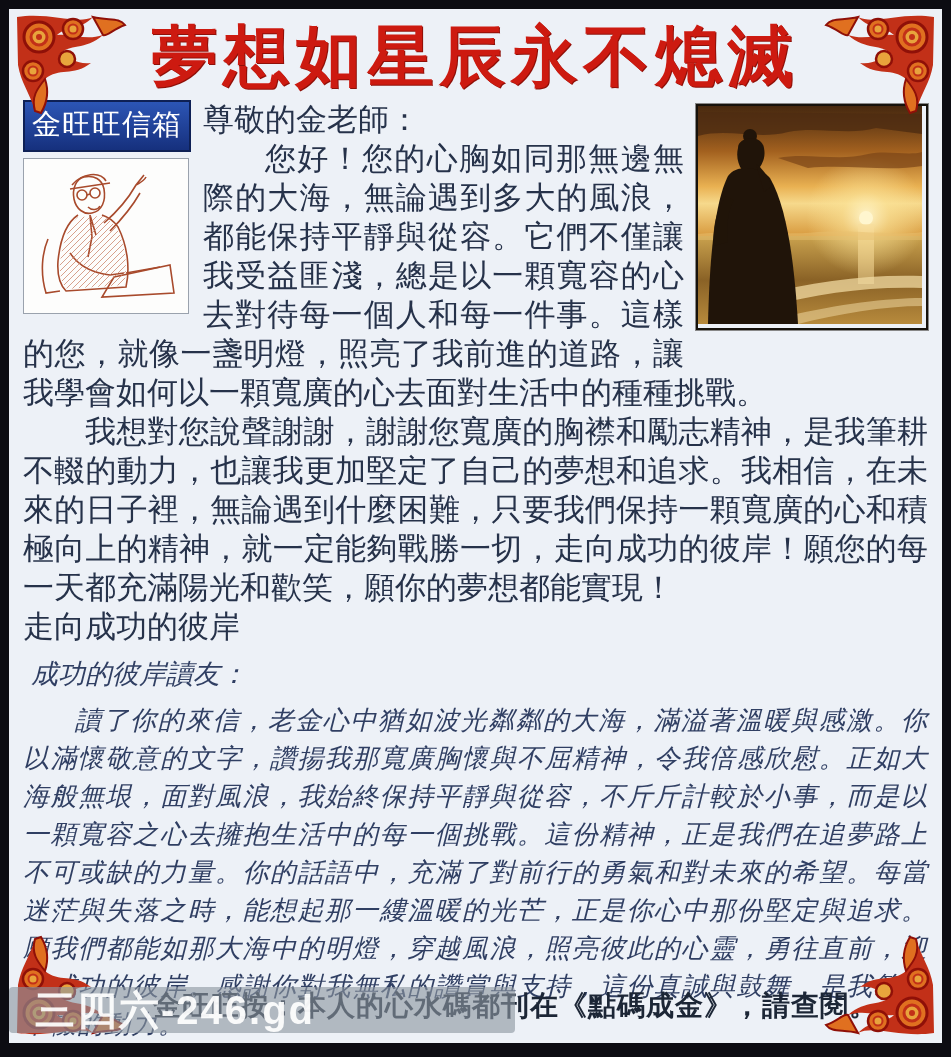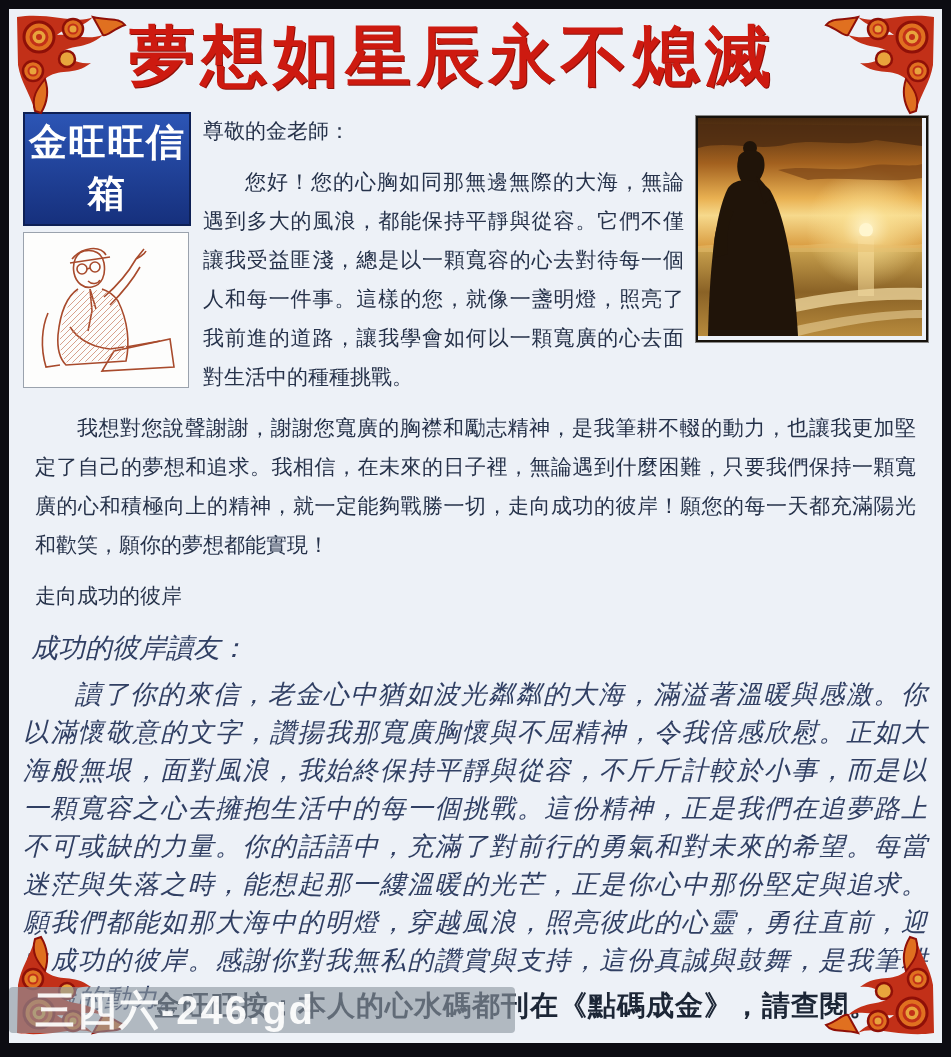--- a/index.html
+++ b/index.html
@@ -15,60 +15,60 @@
     color:#26324a;
   }
   
   .orn{position:absolute;width:112px;height:100px;z-index:3;pointer-events:none;}
   .orn-tl{top:6px;left:6px;}
   .orn-tr{top:6px;right:6px;transform:scaleX(-1);}
   .orn-bl{bottom:8px;left:6px;transform:scaleY(-1);}
   .orn-br{bottom:8px;right:6px;transform:scale(-1,-1);}
   
   .title{
-    text-align:left;
+    text-align:center;
     font-size:66px;
     font-weight:bold;
     color:#cd1a10;
     letter-spacing:6px;
     line-height:1.1;
     padding:12px 120px 6px 120px;
     text-shadow:1px 1px 0 #8f1008;
   }
   
   .content{padding:0 14px;position:relative;z-index:1;}
   .left-col{float:left;width:168px;margin-right:12px;}
   .mail-label{
     background:linear-gradient(#2c55b5,#16307d);
     border:2px solid #0e2055;
     color:#ffffff;
-    font-weight:bold;
-    font-size:38px;
+    font-weight:normal;
+    font-size:29px;
     text-align:center;
     letter-spacing:1px;
     padding:3px 0 5px 0;
     font-family:"Liberation Sans","DejaVu Sans",sans-serif;
   }
   .sketch-box{
     margin-top:6px;
     background:#fdfdfc;
     border:1px solid #9aa2ad;
     width:160px;height:150px;
     padding:2px;
   }
   .photo{
     float:right;
     width:228px;height:222px;
     margin:4px 0 8px 12px;
     border:2px solid #16120c;
     box-shadow:0 0 0 1px #888;
   }
   .letter p{
-    margin:12px;
-    font-size:21px;
+    margin:0;
+    font-size:31px;
     line-height:39px;
     text-align:justify;
     text-justify:inter-ideograph;
   }
   .letter p.indent{text-indent:2em;}
   .salutation{font-size:27px;line-height:40px;margin:8px;}
   .signoff{
     text-align:right;
     font-size:28px;
     line-height:42px;

